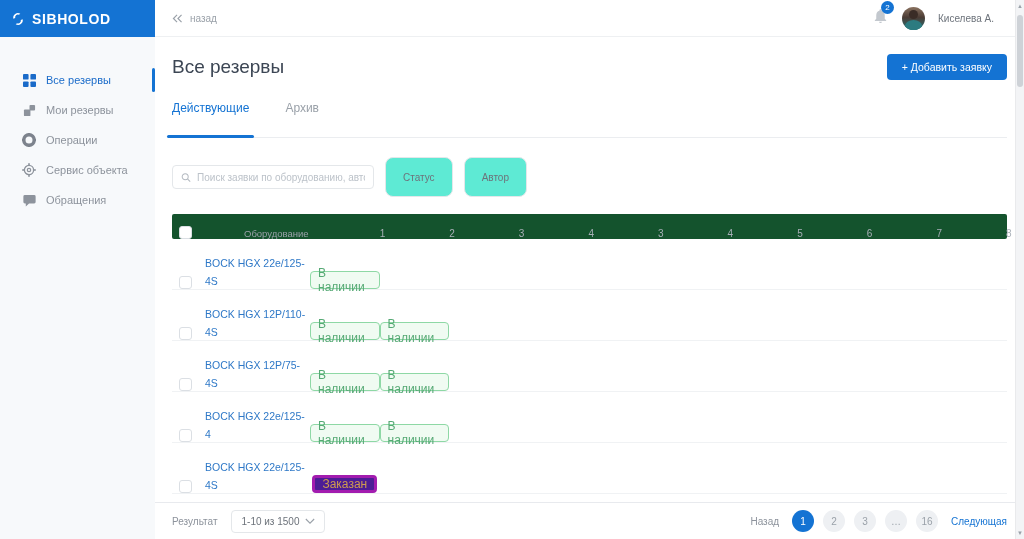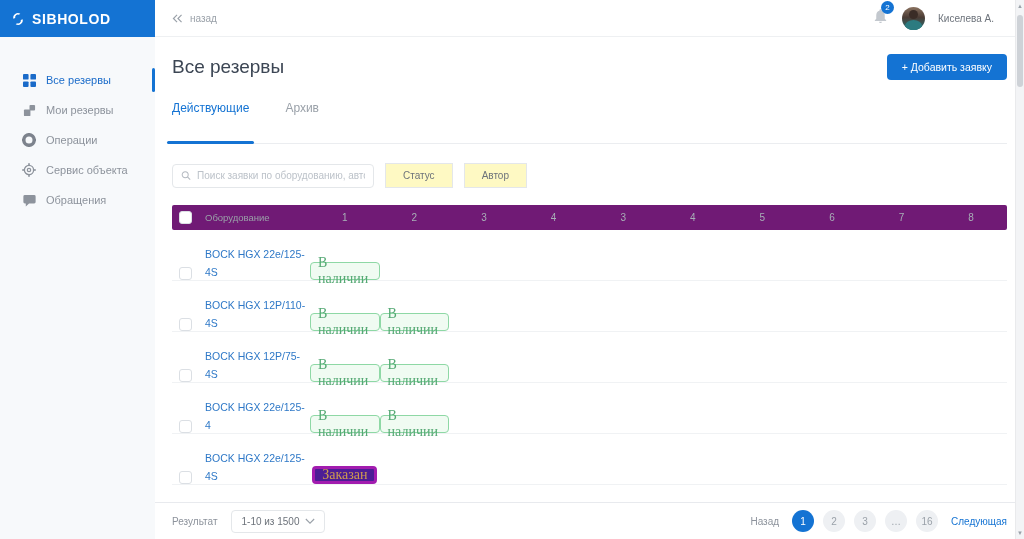--- a/index.html
+++ b/index.html
@@ -34,51 +34,51 @@
     border-radius:50% 50% 0 0; background:#2c7b80; }
   .user-name { font-size:10px; color:#6d737b; }
 
   .content { padding:0 17px; }
   .title-row { display:flex; align-items:center; justify-content:space-between; margin-top:17px; }
   h1 { font-size:19px; color:#3c4654; font-weight:500; line-height:24px; }
   .add-btn { background:#1473d3; color:#fff; font-size:10.5px; padding:7px 15px; border:none;
     border-radius:4px; cursor:pointer; font-family:inherit; }
 
   .tabs { display:flex; gap:36px; margin-top:21px; border-bottom:1px solid #ebedf0; }
-  .tab { font-size:12px; color:#9aa1a9; padding-bottom:28px; position:relative; cursor:pointer; }
+  .tab { font-size:12px; color:#9aa1a9; padding-bottom:22px; position:relative; cursor:pointer; }
   .tab.active { color:#1473d3; }
   .tab.active::after { content:""; position:absolute; left:-5px; right:-5px; bottom:-1px; height:3px;
     background:#1473d3; border-radius:2px; }
 
   .filters { margin-top:19px; display:flex; align-items:center; }
   .search { width:202px; height:24px; border:1px solid #e4e7ea; border-radius:4px; display:flex;
     align-items:center; padding:0 8px; gap:6px; background:#fff; }
   .search input { border:none; outline:none; font-size:10px; width:100%; color:#555;
     background:transparent; font-family:inherit; }
   .search input::placeholder { color:#bcc2c9; }
-  .filter-btn { height:25px; border:1px solid #e4e7ea; background:#fef9c3; border-radius:0; font-size:10px;
+  .filter-btn { height:40px; border:1px solid #e4e7ea; background:#5eead4; border-radius:8px; font-size:10px;
     color:#6d737b; margin-left:11px; padding:0 17px; cursor:pointer; font-family:inherit; }
   .sort-wrap { margin-left:auto; display:flex; align-items:center; gap:15px; }
   .sort-label { font-size:10px; color:#8d939c; }
   .sort-select { width:130px; height:24px; border:1px solid #e4e7ea; border-radius:4px; display:flex;
     align-items:center; justify-content:space-between; padding:0 10px; font-size:10px; color:#6d737b; cursor:pointer; }
 
   
   .table { margin-top:17px; }
-  .thead { height:25px; background:#701a75; display:flex; align-items:center; border-radius:2px; }
+  .thead { height:25px; background:#14532d; display:flex; align-items:flex-end; border-radius:2px;gap:39px; }
   .cb-cell { padding-left:7px; width:20px; display:flex; align-items:center; }
   .cb { width:13px; height:13px; border:1px solid #dbdfe4; border-radius:3px; background:#fff; cursor:pointer; }
   .name-cell { margin-left:13px; width:105px; }
   .th-name { font-size:9.5px; color:#9aa1a9; }
   .slots { display:flex; }
   .slot { width:69.6px; display:flex; align-items:center; justify-content:center; font-size:10px; color:#a8afb7; }
   .row { height:51px; display:flex; align-items:flex-end; border-bottom:1px solid #f0f2f4; }
   .row-name { font-size:10.5px; color:#2e78c7; text-decoration:none; cursor:pointer; }
-  .badge { height:18px; min-width:59px; border-radius:4px; font-size:14px; display:inline-flex;
-    align-items:center; justify-content:center; padding:0 7px;font-family:Liberation Serif, serif; }
+  .badge { height:18px; min-width:59px; border-radius:4px; font-size:12px; display:inline-flex;
+    align-items:center; justify-content:center; padding:0 7px; }
   .badge.available { background:#f0fbf2; border:1px solid #8ed8a5; color:#55a974; }
   .badge.ordered { background:#4c1d95; border:3px solid #a21caf; color:#cf9c4f; }
 
   
   .footer { position:absolute; left:0; right:0; bottom:0; height:37px; background:#fff;
     border-top:1px solid #e8eaee; display:flex; align-items:center; padding:0 17px; z-index:5; }
   .result-label { font-size:10px; color:#8d939c; }
   .result-select { margin-left:14px; width:94px; height:23px; border:1px solid #e4e7ea; border-radius:4px;
     display:flex; align-items:center; justify-content:space-between; padding:0 9px; font-size:10px;
     color:#6d737b; cursor:pointer; }

